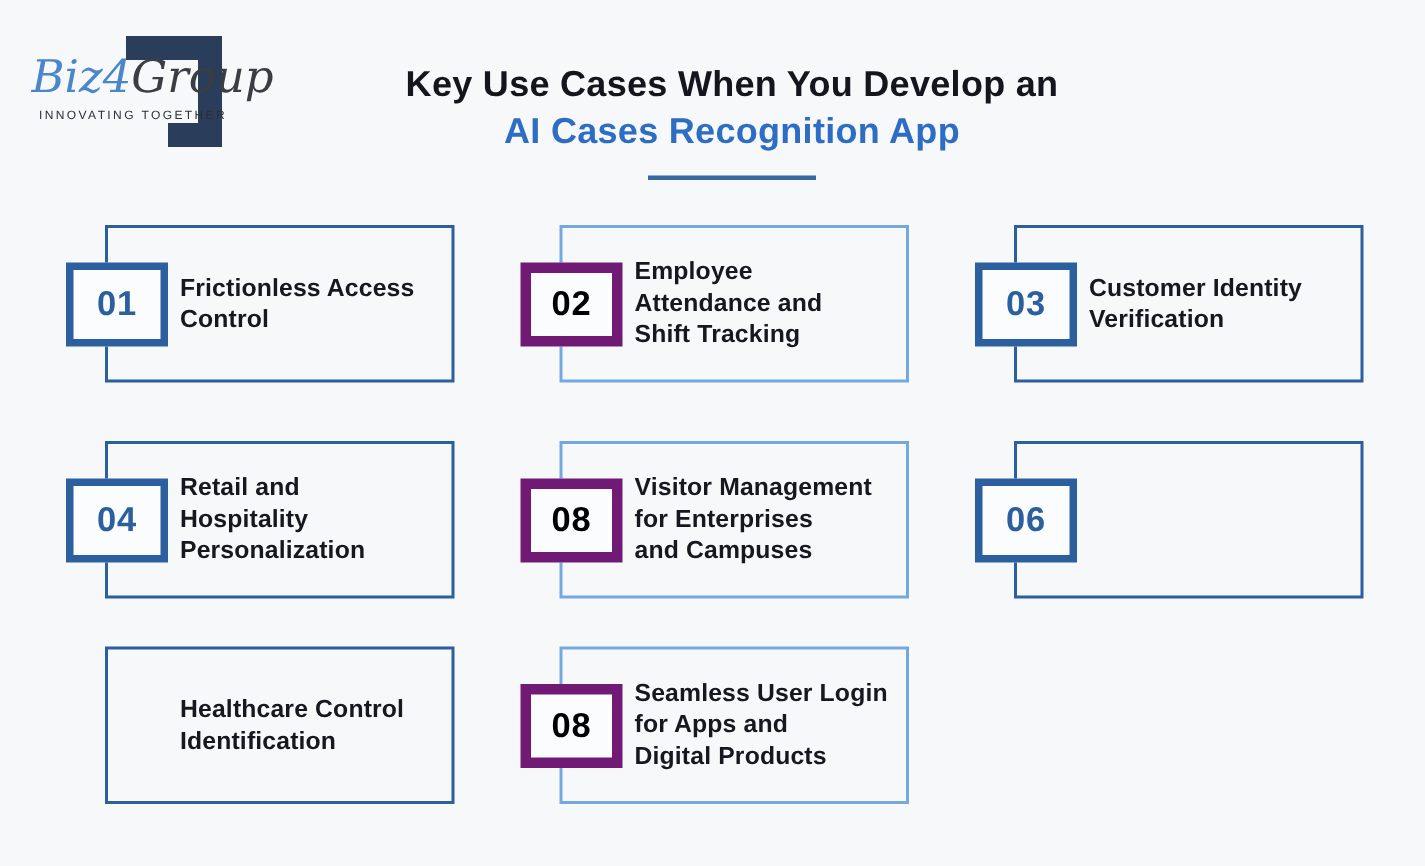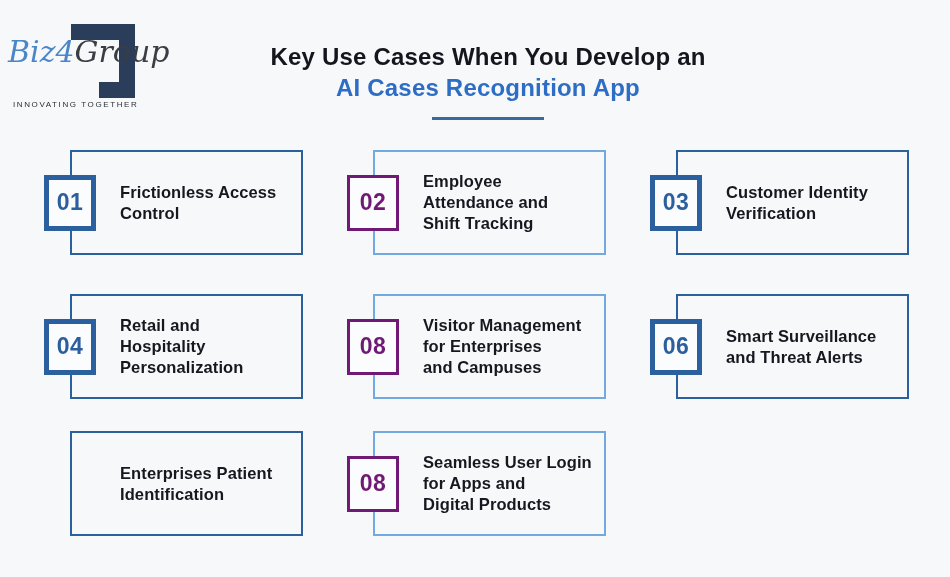--- a/index.html
+++ b/index.html
@@ -5,32 +5,32 @@
   * { margin:0; padding:0; box-sizing:border-box; }
   html,body { width:950px; height:577px; }
   body {
     position:relative;
     background:#f7f8fa;
     font-family:"Liberation Sans", sans-serif;
     overflow:hidden;
   }
 
   
-  .logo { position:absolute; left:8px; top:14px; width:150px; height:86px; }
+  .logo { position:absolute; left:21px; top:14px; width:150px; height:86px; }
   .logo-mark { position:absolute; left:63px; top:10px; }
   .logo-text {
     position:absolute; left:0; top:22px;
     font-family:"DejaVu Serif", serif; font-style:italic;
     font-size:30px; line-height:32px; white-space:nowrap; z-index:2;
   }
   .logo-text .blue { color:#4a86c8; }
   .logo-text .dark { color:#3a3d44; }
   .logo-tagline {
     position:absolute; left:5px; top:58px; z-index:2;
-    font-size:8px; letter-spacing:1.6px; color:#2b2e36; white-space:nowrap;margin-top:28px;
+    font-size:8px; letter-spacing:1.6px; color:#2b2e36; white-space:nowrap;
   }
 
   
   .header { position:absolute; left:13px; top:42px; width:100%; text-align:center; }
   .title-line1 { font-size:24px; font-weight:600; color:#14161d; line-height:30px; letter-spacing:.2px; }
   .title-line2 { font-size:24px; font-weight:700; color:#2e6dc4; line-height:31px; letter-spacing:.2px; }
   .title-underline { width:112px; height:3px; background:#38699f; margin:14px auto 0 auto; }
 
   
   .row { position:absolute; left:70px; display:flex; gap:70px; }
@@ -41,26 +41,26 @@
   .card {
     position:relative; width:233px; height:105px;
     display:flex; align-items:center;
     background:transparent;
   }
   .card.dark  { border:2px solid #2c5f9e; }
   .card.light { border:2px solid #74a9e0; }
 
   .numbox {
     position:absolute; left:-28px; top:50%; transform:translateY(-50%);
-    width:52px; height:56px; background:#fbfcfe;
+    width:68px; height:56px; background:#fbfcfe;
     display:flex; align-items:center; justify-content:center;
     font-size:23px; font-weight:700; letter-spacing:.5px;
   }
   .card.dark  .numbox { border:5px solid #2c5f9e; color:#2c5f9e; }
-  .card.light .numbox { border:3px solid #701a75; color:#701a75; }
+  .card.light .numbox { border:7px solid #701a75; color:#000000; }
 
   .card-label {
     margin-left:48px; padding-right:4px;
     font-size:16.5px; font-weight:600; color:#15181e;
     line-height:21px; white-space:pre-line; letter-spacing:.1px;
   }
 </style>
 </head>
 <body>
 
@@ -105,28 +105,26 @@
 Personalization</div>
   </div>
   <div class="card light">
     <div class="numbox">08</div>
     <div class="card-label">Visitor Management
 for Enterprises
 and Campuses</div>
   </div>
   <div class="card dark">
     <div class="numbox">06</div>
-    <div class="card-label">Smart Surveillance
-and Threat Alerts</div>
   </div>
 </div>
 
 <div class="row row-3">
   <div class="card dark">
-    <div class="card-label">Enterprises Patient
+    <div class="card-label">Healthcare Control
 Identification</div>
   </div>
   <div class="card light">
     <div class="numbox">08</div>
     <div class="card-label">Seamless User Login
 for Apps and
 Digital Products</div>
   </div>
 </div>
 

